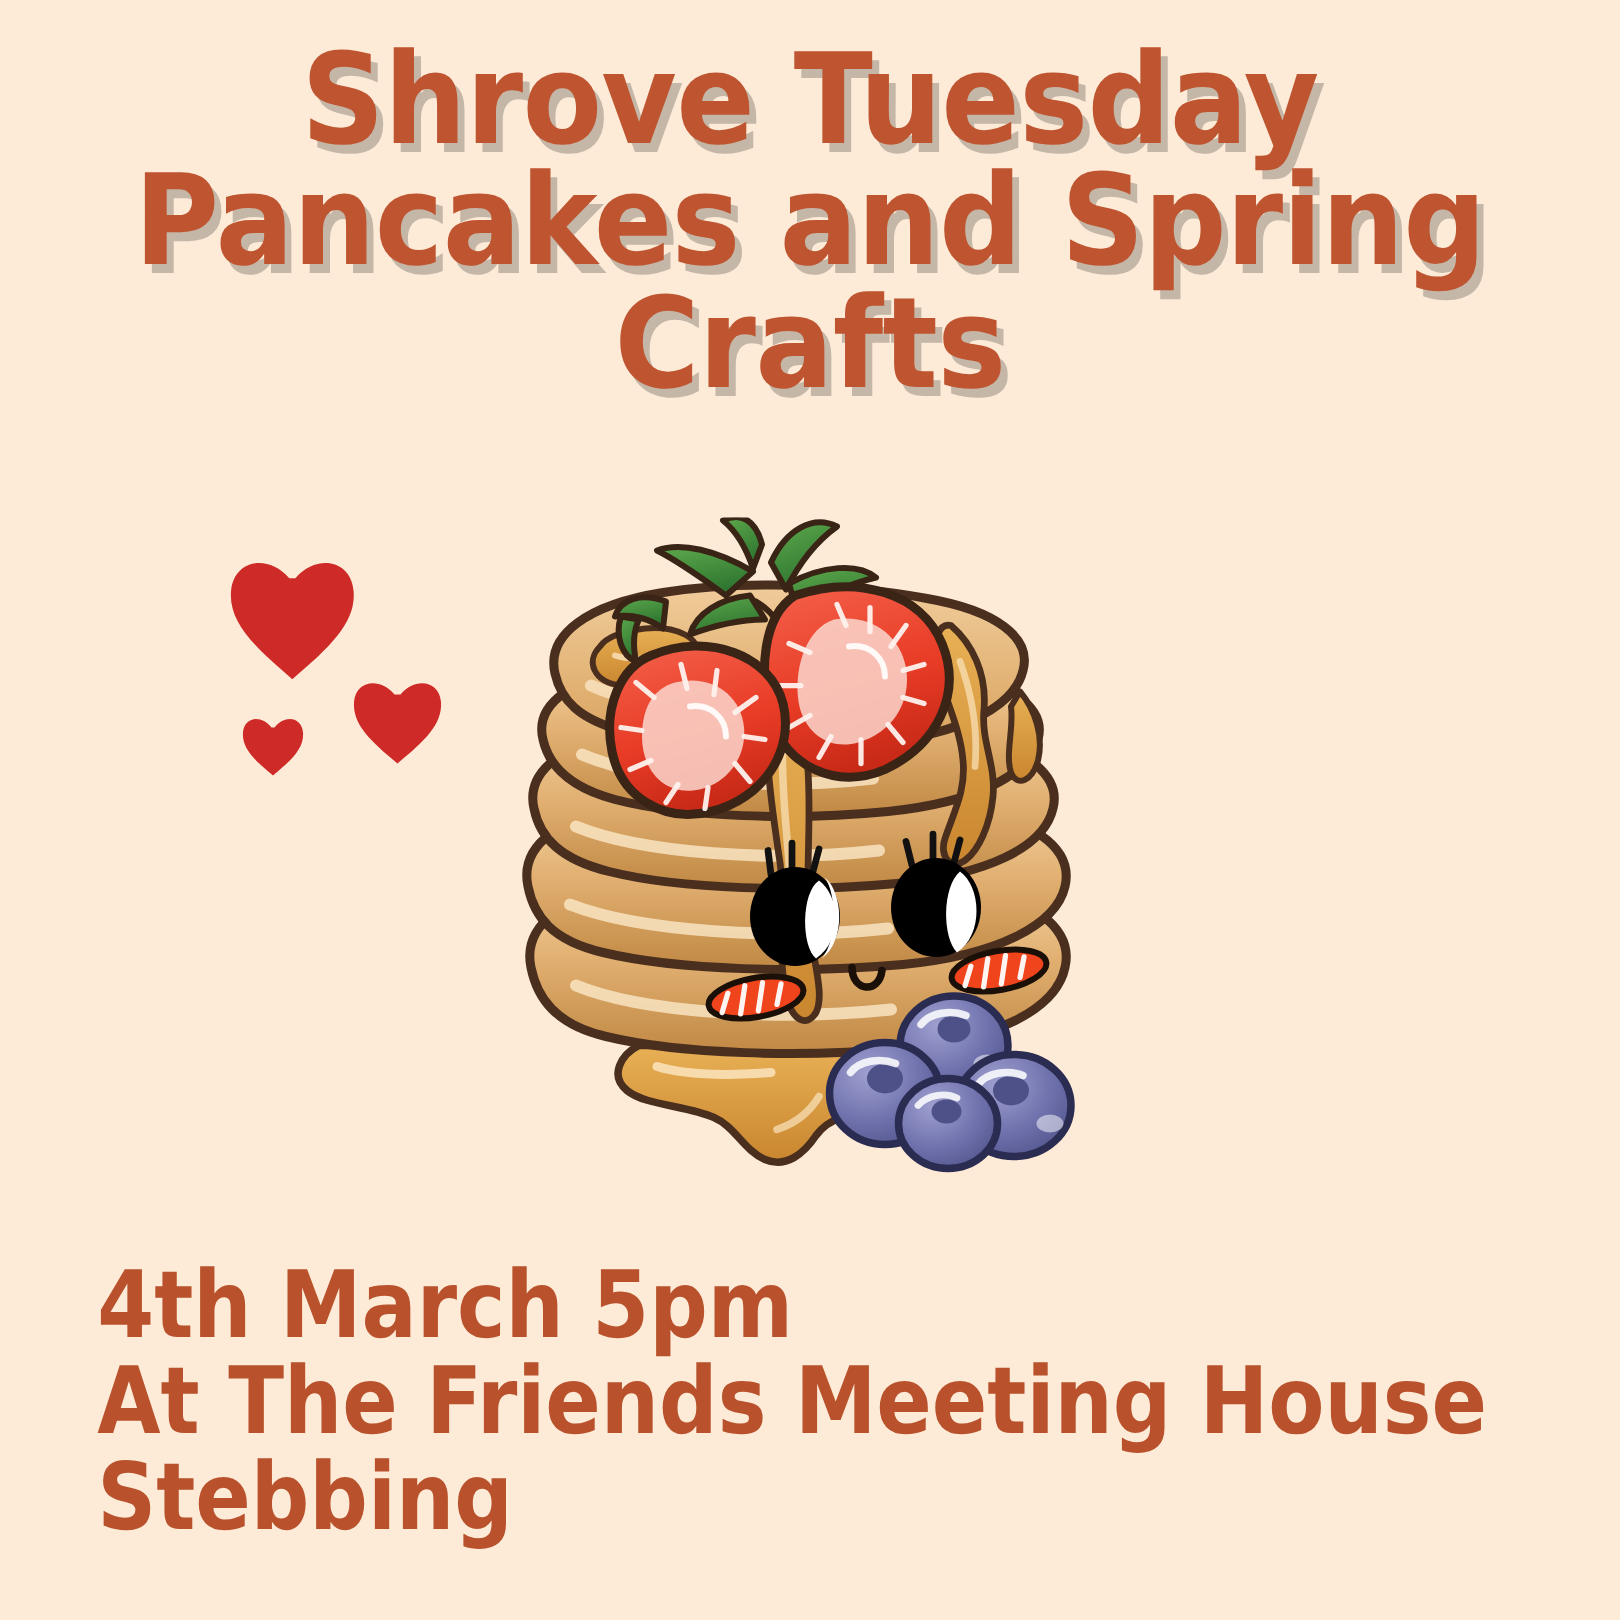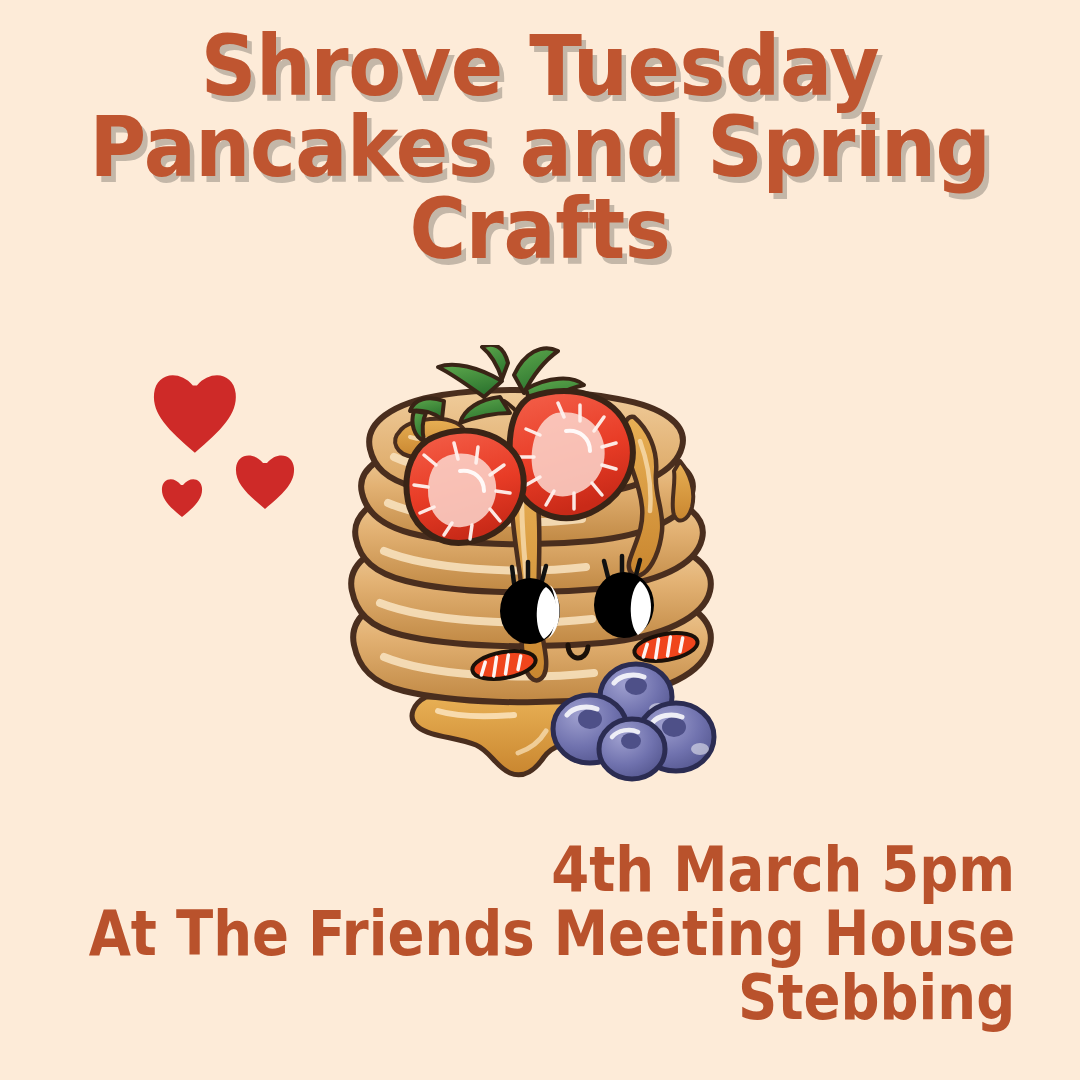--- a/index.html
+++ b/index.html
@@ -31,21 +31,21 @@
     letter-spacing:-0.5px;
     transform:scaleX(0.92);
     text-shadow:5px 6px 0 rgba(150,140,130,0.55);
     white-space:nowrap;
   }
 
   
   .footer-block{
     position:absolute;
     top:838px;left:0;right:0;
-    text-align:right;
+    text-align:left;
   }
   .footer-line{
     display:block;
     color:#b9522c;
     font-family:"DejaVu Sans", sans-serif;
     font-weight:700;
     font-size:62px;
     line-height:1.03;
     letter-spacing:0px;
     transform:scaleX(0.88);

